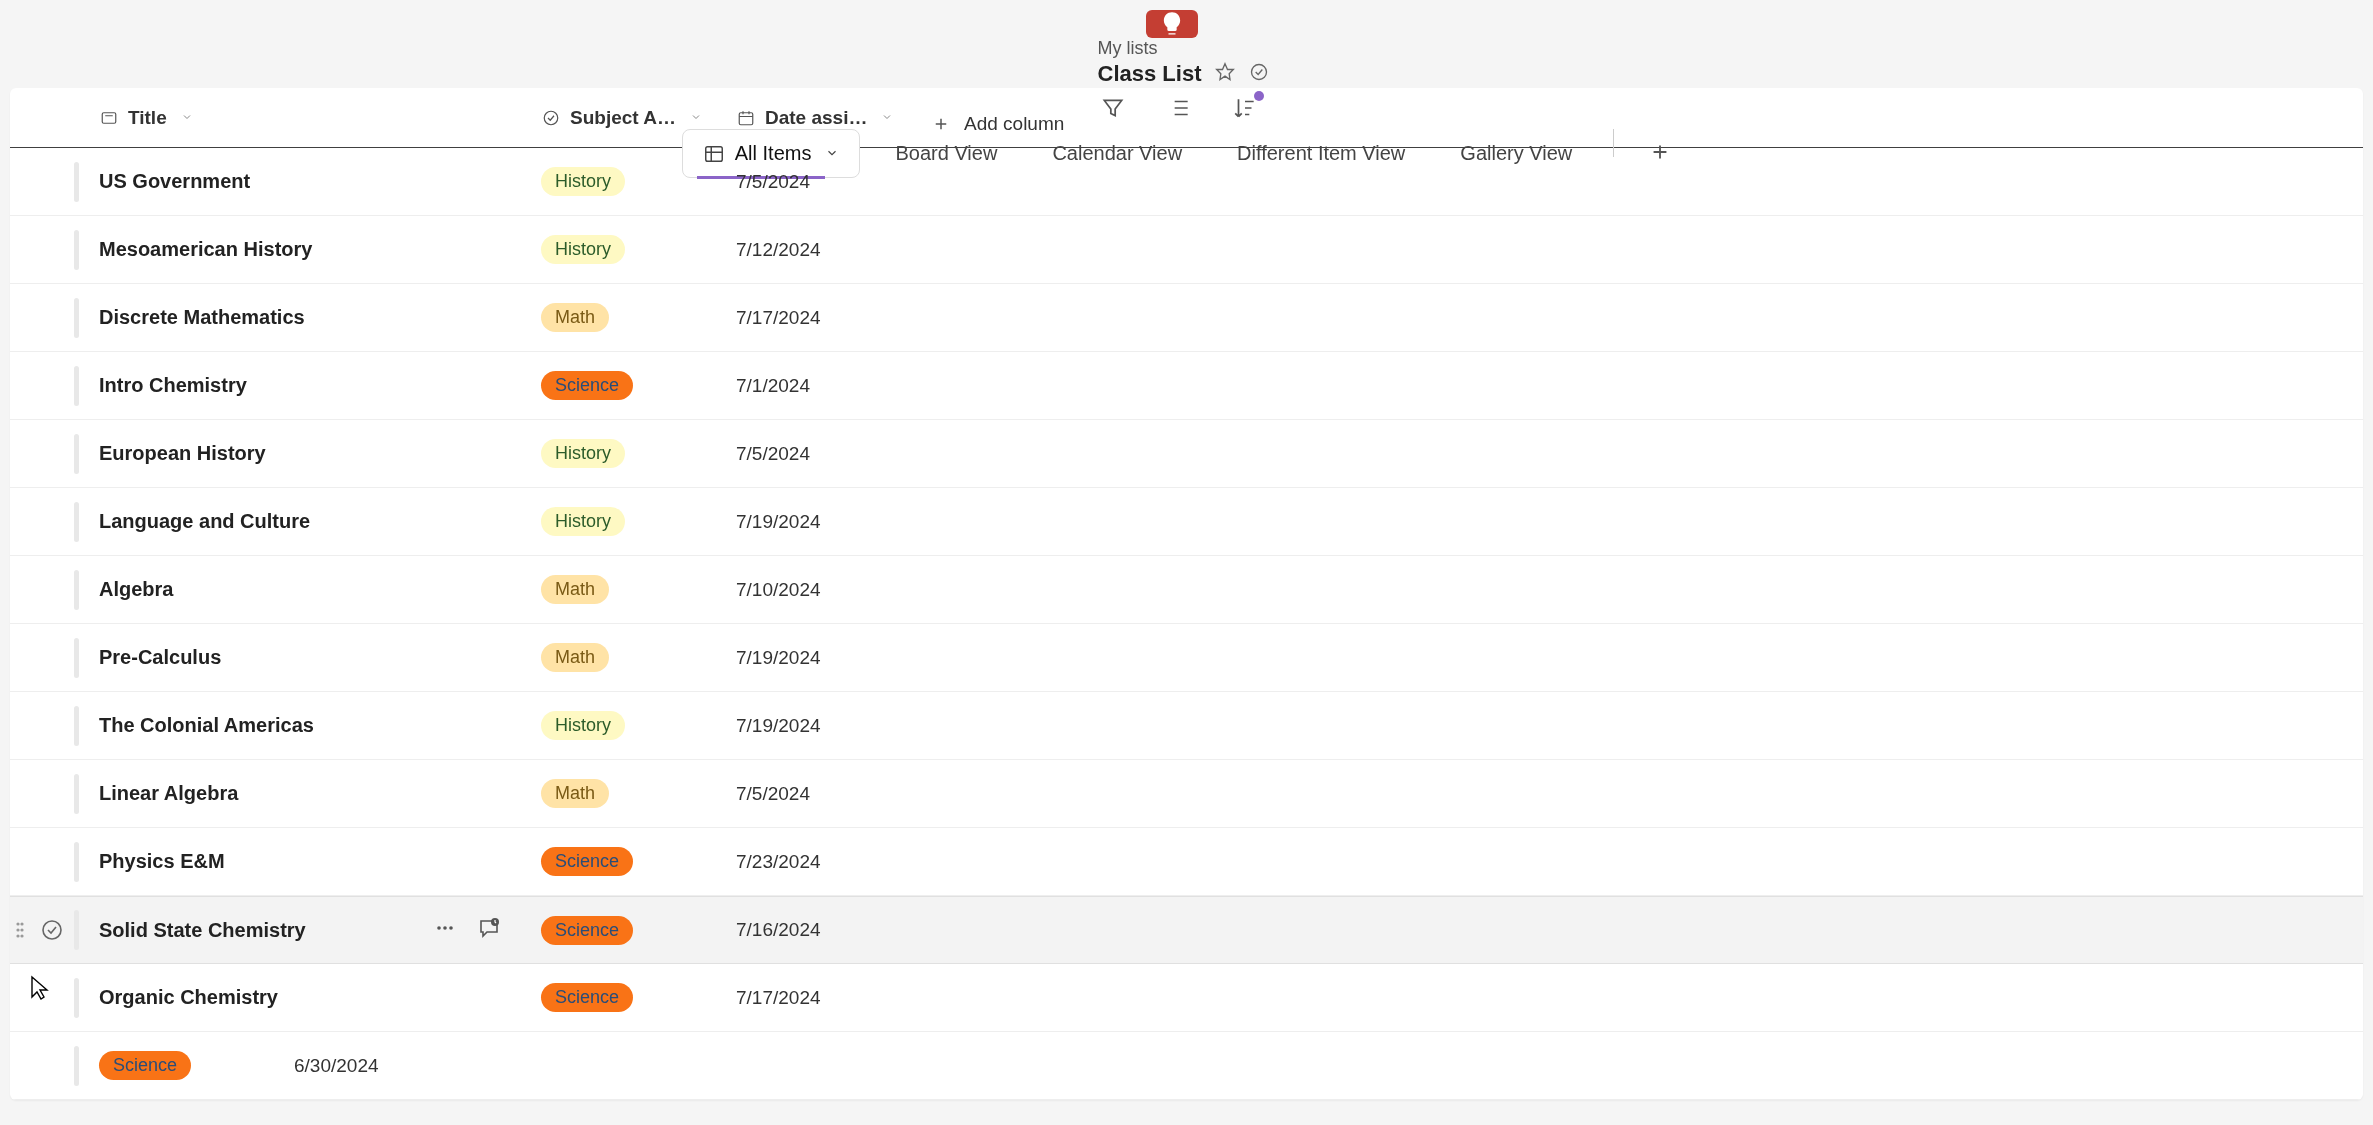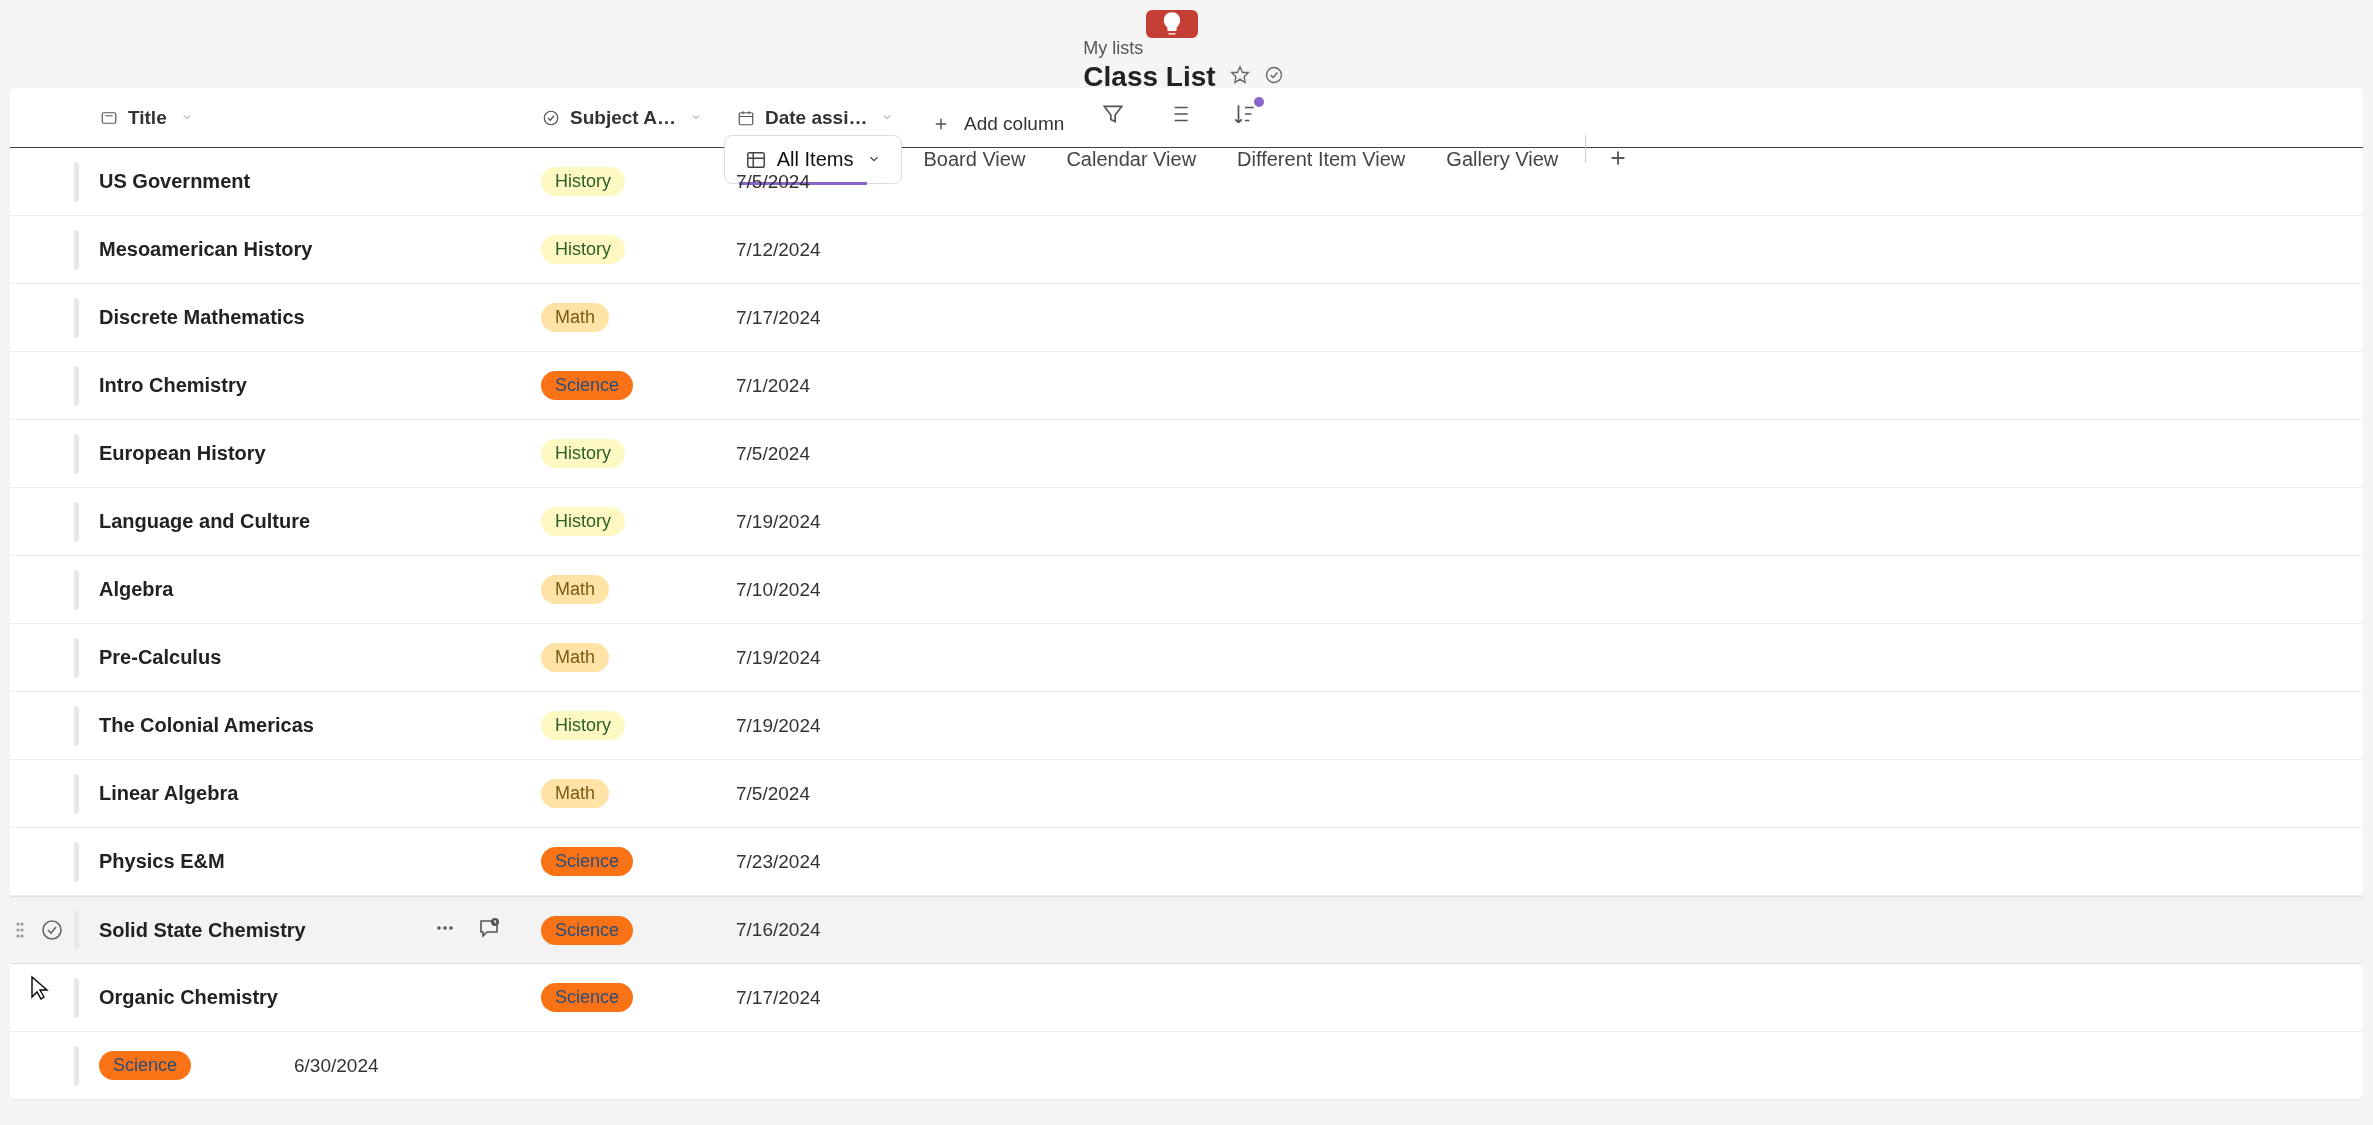--- a/index.html
+++ b/index.html
@@ -4,30 +4,30 @@
 <style>
 * { margin: 0; padding: 0; box-sizing: border-box; font-family: "Segoe UI", sans-serif; }
 body { background: #f5f5f5; width: 2373px; height: 1125px; overflow: hidden; }
 
 .app-header { display: flex; align-items: center; padding: 10px 20px 10px 14px; height: 88px; flex-direction: column; }
 .app-icon { width: 52px; height: 52px; background: #c43e33; border-radius: 6px; display: flex; align-items: center; justify-content: center; margin-right: 24px; }
 .app-icon svg { fill: #fff; }
 .title-block { flex: 0 0 auto; }
 .breadcrumb-link { font-size: 18px; color: #555; text-decoration: none; }
 .title-row { display: flex; align-items: center; gap: 14px; margin-top: 2px; }
-.list-title { font-size: 28px; font-weight: 600; color: #222; }
+.list-title { font-size: 22px; font-weight: 600; color: #222; }
 .header-action-icon { color: #666; }
 
 .header-spacer { flex: 1; }
 .toolbar { display: flex; align-items: center; gap: 24px; margin-right: 10px; }
 .toolbar-btn { background: none; border: none; padding: 8px; cursor: pointer; display: flex; align-items: center; justify-content: center; position: relative; }
 .toolbar-btn svg { stroke: #555; fill: none; }
 .toolbar-dot { position: absolute; top: 4px; right: 2px; width: 10px; height: 10px; background: #8b64c8; border-radius: 50%; }
 
-.views-bar { display: flex; gap: 1px; }
+.views-bar { display: flex; gap: 15px; }
 .view-pill {
   display: flex; align-items: center; gap: 10px;
   padding: 12px 20px; font-size: 20px; color: #444; background: none;
   border: none; cursor: pointer; border-radius: 8px;
 }
 .view-pill.active {
   background: #fff; border: 1px solid #ddd; color: #111; position: relative;
 }
 .view-pill.active::after {
   content: ""; position: absolute; left: 14px; right: 34px; bottom: -2px; height: 3px;

